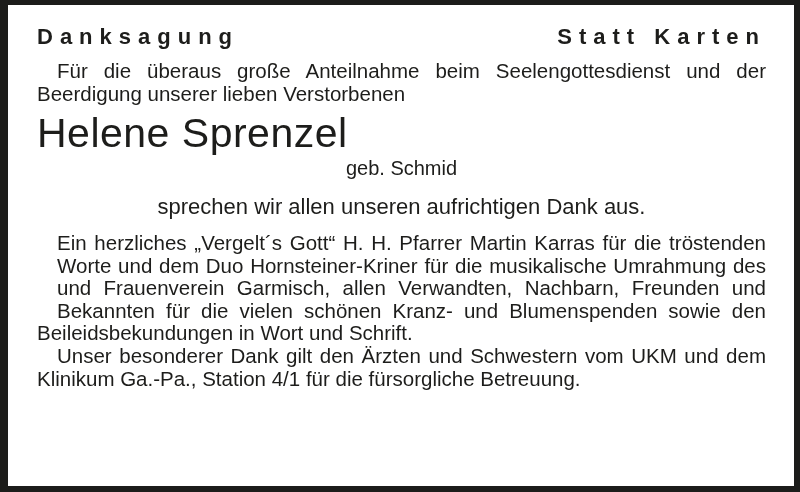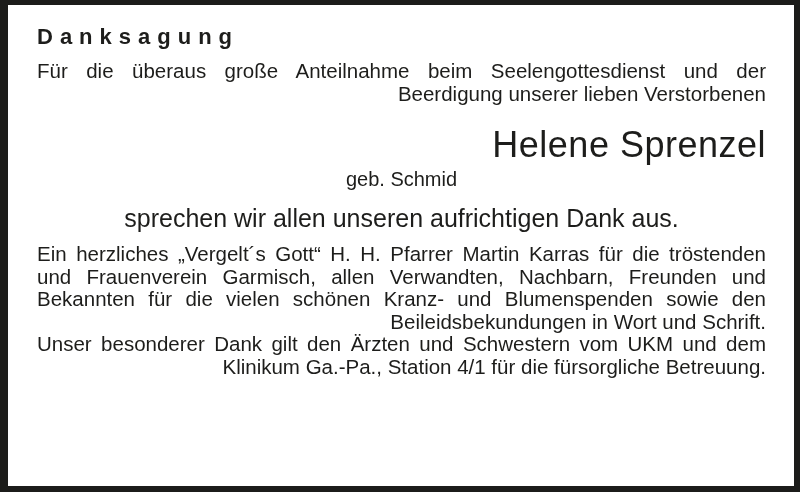--- a/index.html
+++ b/index.html
@@ -38,40 +38,41 @@
   .intro {
     margin-top: 9px;
     font-size: 20.5px;
     line-height: 23px;
   }
   .jline {
     text-align: justify;
     text-align-last: justify;
     text-justify: inter-word;
     white-space: normal;
+    margin-left: 20px;
   }
   .cline {
-    text-align: right;
+    text-align: left;
   }
   .name {
-    margin-top: 17px;
-    text-align: right;
-    font-size: 36px;
+    margin-top: 6px;
+    text-align: left;
+    font-size: 41px;
     line-height: 45px;
     letter-spacing: 0.5px;
   }
   .maiden {
     text-align: center;
     font-size: 20px;
     line-height: 24px;
   }
   .thanks {
     margin-top: 15px;
     text-align: center;
-    font-size: 25px;
+    font-size: 22px;
     line-height: 24px;
   }
   .bodytext {
     margin-top: 13px;
     font-size: 20.5px;
     line-height: 22.6px;
   }
   .bodytext2 {
     margin-top: 0;
     font-size: 20.5px;
@@ -94,34 +95,36 @@
   .bold { font-weight: bold; }
 </style>
 </head>
 <body>
 
 <div class="frame">
   <div class="inner">
 
     <div class="header-row">
       <span>Danksagung</span>
+      <span>Statt Karten</span>
     </div>
 
     <div class="intro">
       <div class="jline">Für die überaus große Anteilnahme beim Seelengottesdienst und der</div>
       <div class="cline">Beerdigung unserer lieben Verstorbenen</div>
     </div>
 
     <div class="name">Helene Sprenzel</div>
     <div class="maiden">geb. Schmid</div>
 
     <div class="thanks">sprechen wir allen unseren aufrichtigen Dank aus.</div>
 
     <div class="bodytext">
       <div class="jline">Ein herzliches „Vergelt´s Gott“ H. H. Pfarrer Martin Karras für die tröstenden</div>
+      <div class="jline">Worte und dem Duo Hornsteiner-Kriner für die musikalische Umrahmung des</div>
       <div class="jline">und Frauenverein Garmisch, allen Verwandten, Nachbarn, Freunden und</div>
       <div class="jline">Bekannten für die vielen schönen Kranz- und Blumenspenden sowie den</div>
       <div class="cline">Beileidsbekundungen in Wort und Schrift.</div>
     </div>
 
     <div class="bodytext2">
       <div class="jline">Unser besonderer Dank gilt den Ärzten und Schwestern vom UKM und dem</div>
       <div class="cline">Klinikum Ga.-Pa., Station 4/1 für die fürsorgliche Betreuung.</div>
     </div>
 

